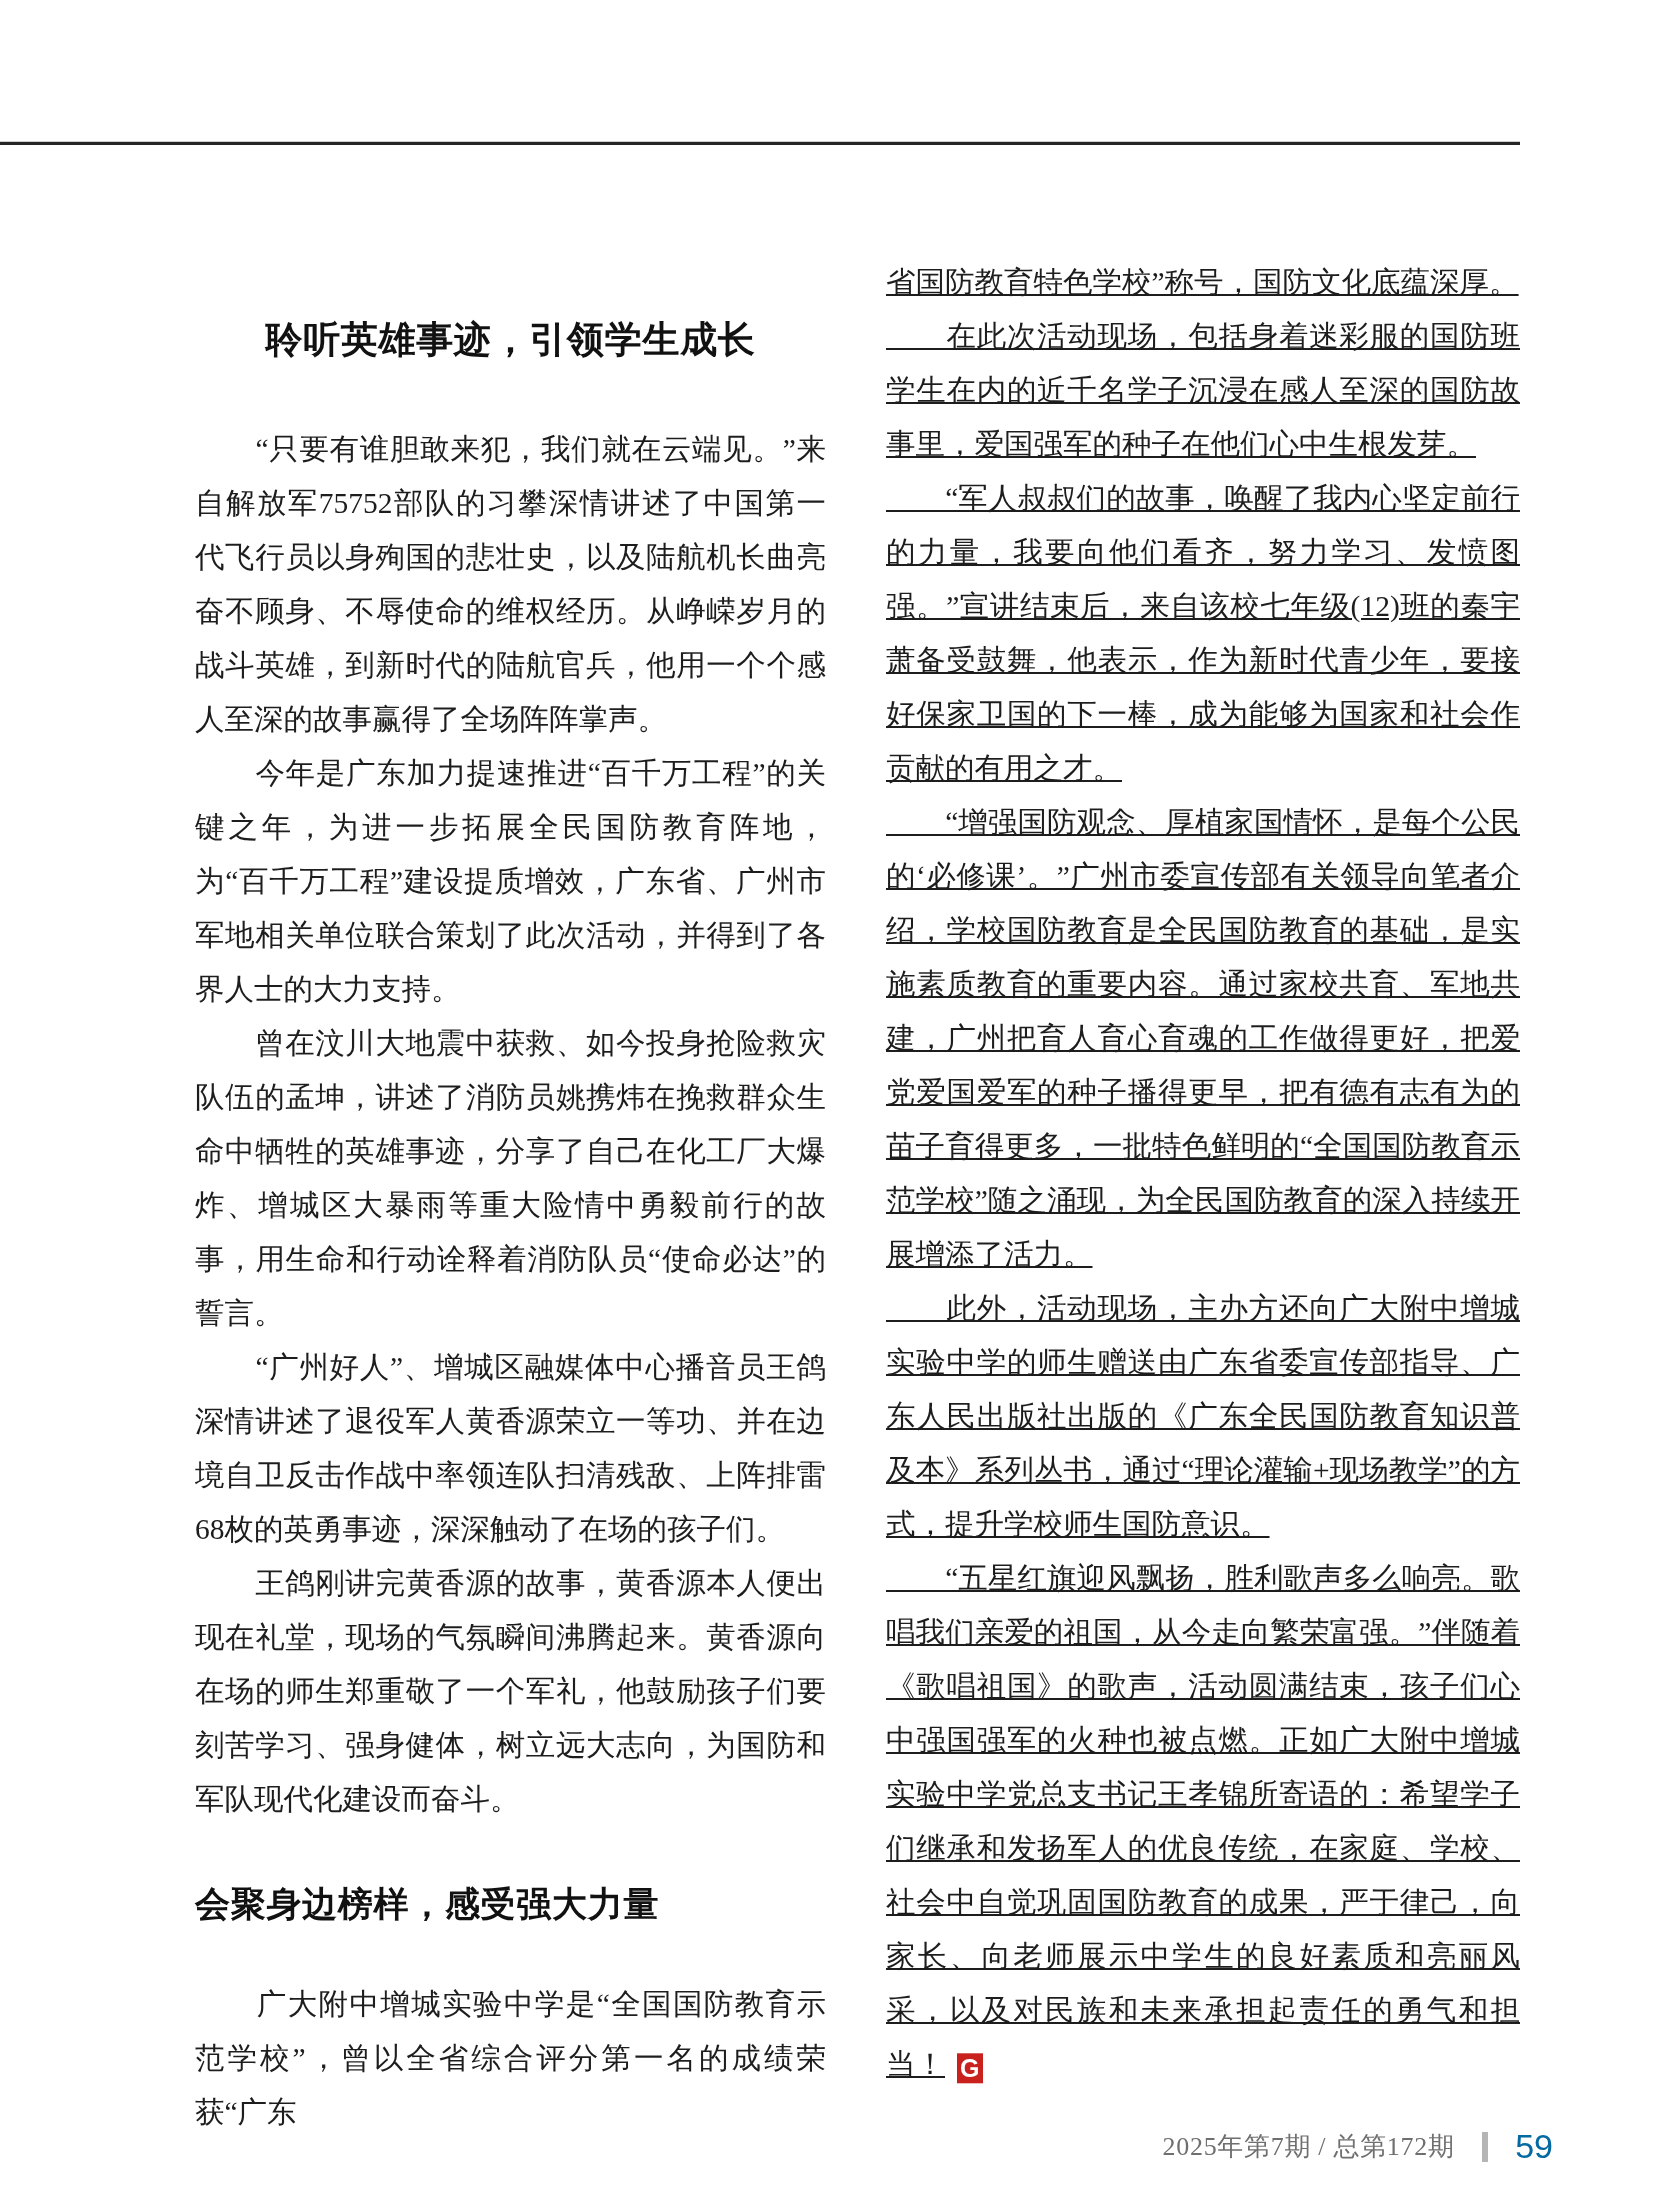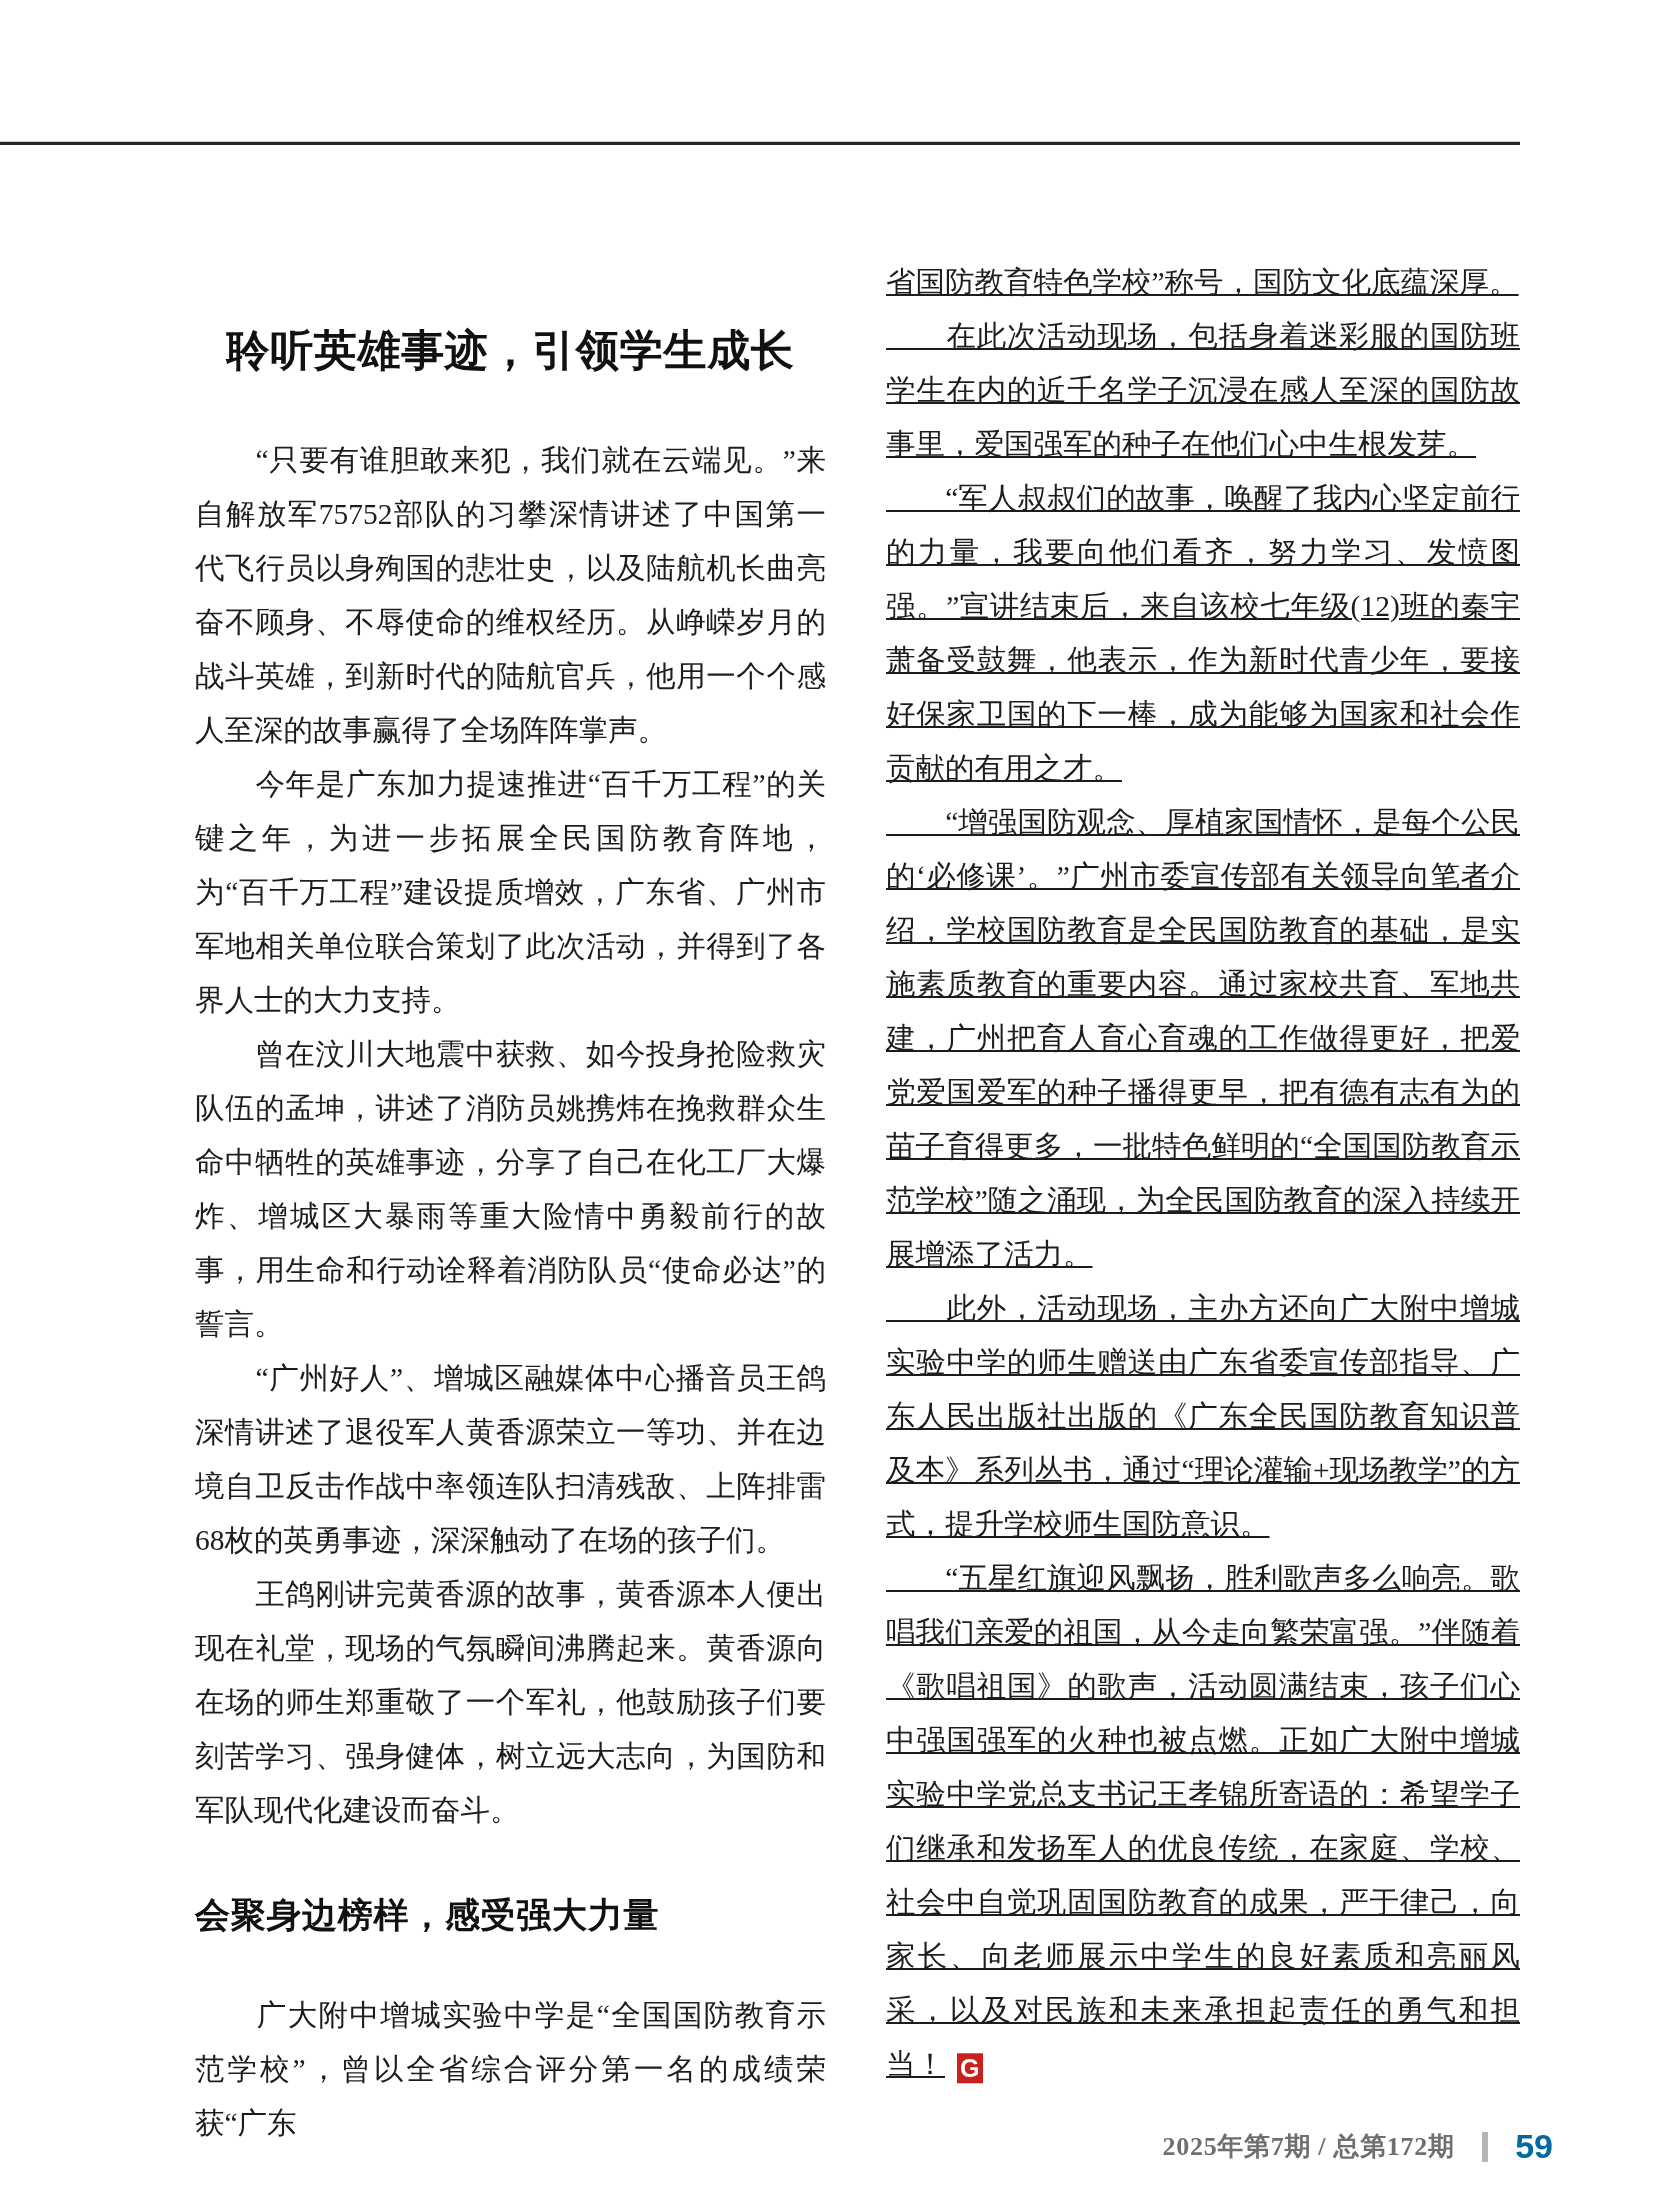--- a/index.html
+++ b/index.html
@@ -11,23 +11,23 @@
     font-family:"Liberation Serif","DejaVu Serif",serif;
   }
   .top-rule{
     position:absolute;left:0;top:141px;width:1520px;height:2.6px;
     background:#262626;border-top:1.3px solid #cfcfcf;
   }
   .column{position:absolute;color:#1d1d1d;}
   .col-left{left:195px;top:316px;width:631px;}
   .col-right{left:886px;top:255px;width:634px;text-decoration:underline;}
   .headline{
-    margin:11px;
+    margin:0;
     font-family:"Liberation Sans","DejaVu Sans",sans-serif;
-    font-weight:bold;font-size:43px;line-height:47px;
+    font-weight:bold;font-size:37px;line-height:47px;
     text-align:center;color:#111111;letter-spacing:0.7px;
   }
   .subheading{
     margin:55px 0 0 0;
     font-family:"Liberation Sans","DejaVu Sans",sans-serif;
     font-weight:bold;font-size:35px;line-height:46px;
     text-align:left;color:#111111;letter-spacing:0.7px;
   }
   .body-block{margin:0;}
   .col-left .body-first{margin-top:59px;}
@@ -44,21 +44,21 @@
     margin-left:11.8px;
     color:#ffffff;
     font-family:"Liberation Sans","DejaVu Sans",sans-serif;
     font-weight:bold;font-size:25px;line-height:30px;
     text-align:center;
     vertical-align:baseline;
     transform:translateY(3.3px);
   }
   .footer{
     position:absolute;top:2127px;right:111px;
-    display:flex;align-items:center;gap:27px;font-weight:bold;
+    display:flex;align-items:center;gap:27px;
   }
   .footer-issue{
     font-size:26px;color:#6f6f6f;letter-spacing:0.7px;
     font-family:"Liberation Serif","DejaVu Serif",serif;
   }
   .footer-divider{width:6.5px;height:30px;}
   .footer-pagenum{
     font-size:34px;color:#0369a1;
     font-family:"Liberation Sans","DejaVu Sans",sans-serif;
   }

